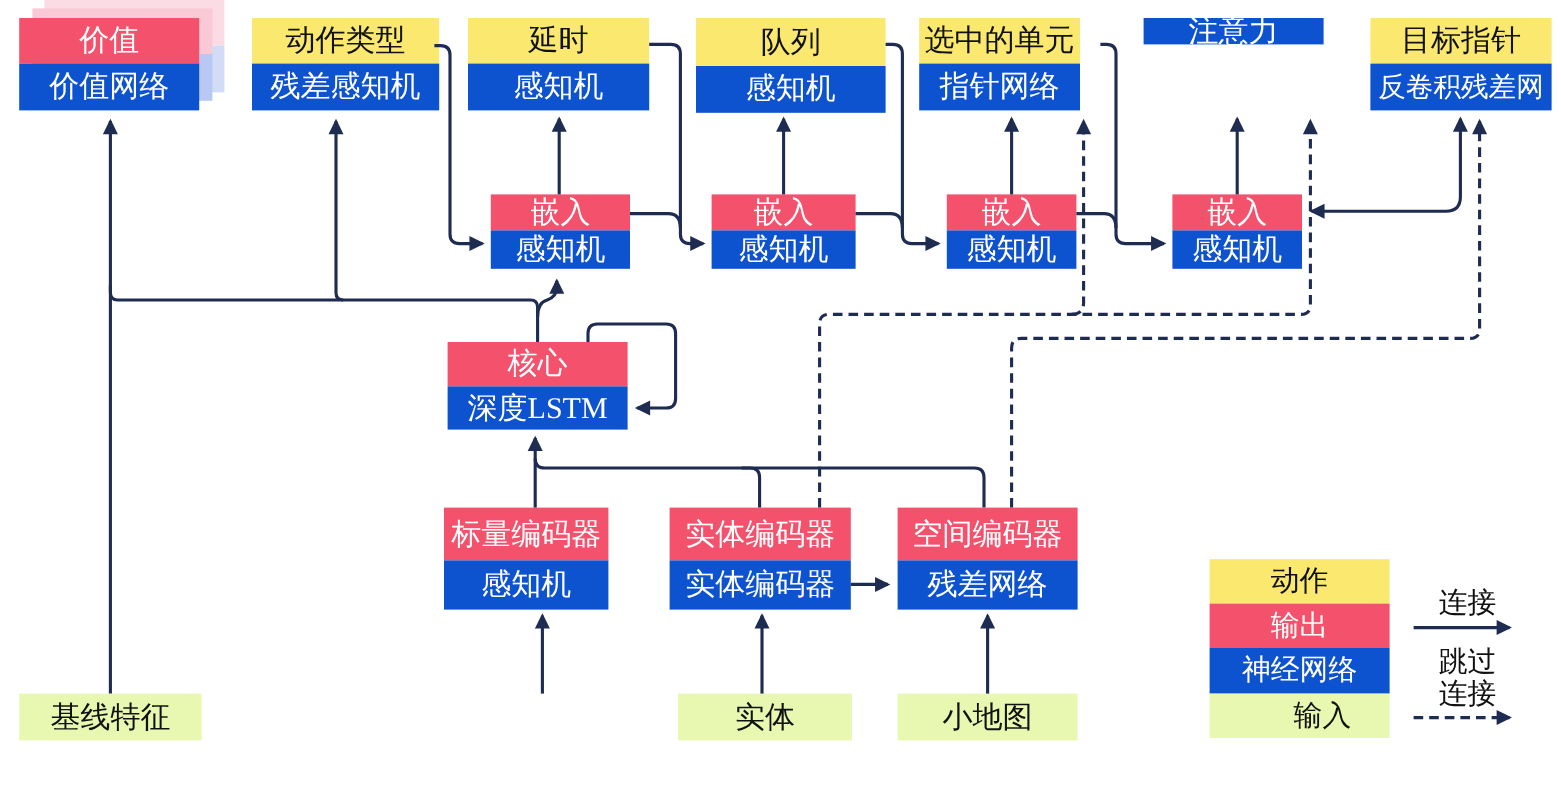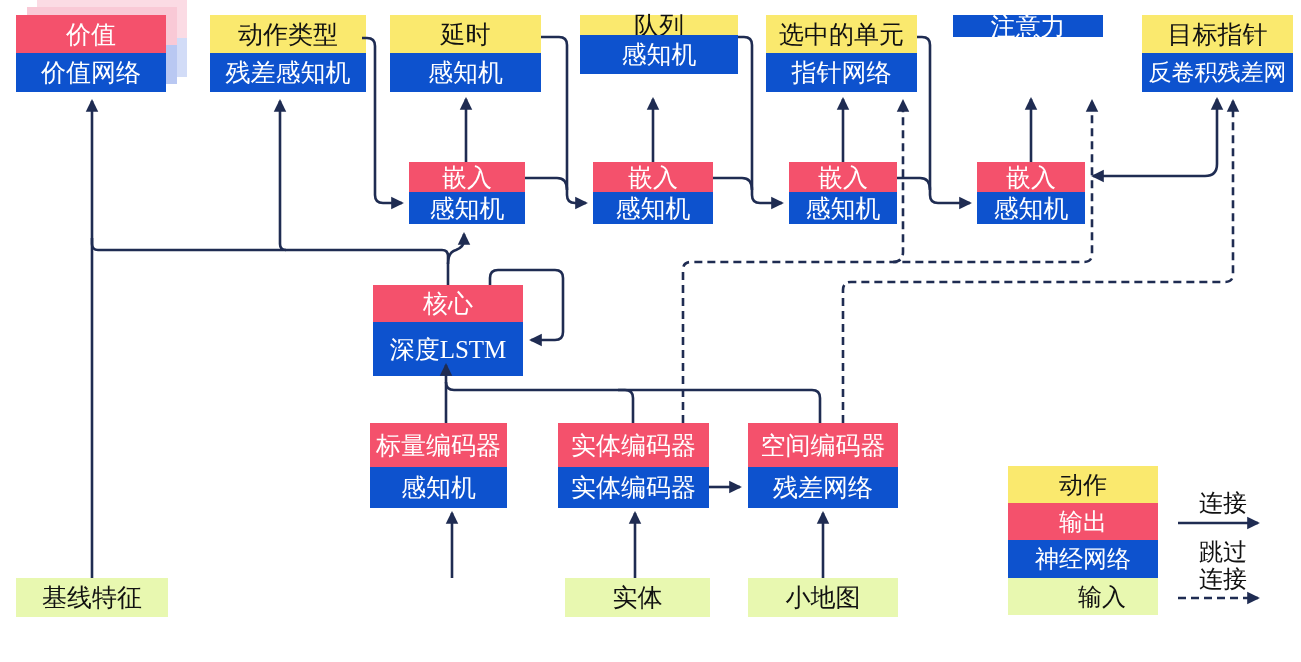--- a/index.html
+++ b/index.html
@@ -48,24 +48,24 @@
   </div>
   <div class="node" style="left:210px;top:15px;width:156px">
     <div class="part action" style="height:38px">动作类型</div>
     <div class="part network" style="height:39px">残差感知机</div>
   </div>
   <div class="node" style="left:390px;top:15px;width:151px">
     <div class="part action" style="height:38px">延时</div>
     <div class="part network" style="height:39px">感知机</div>
   </div>
   <div class="node" style="left:580px;top:15px;width:158px">
-    <div class="part action" style="height:20px">队列</div>
+    <div class="part action" style="height:40px">队列</div>
     <div class="part network" style="height:39px">感知机</div>
   </div>
-  <div class="node" style="left:766px;top:15px;width:151px">
+  <div class="node" style="left:766px;top:15px;width:134px">
     <div class="part action" style="height:38px">选中的单元</div>
     <div class="part network" style="height:39px">指针网络</div>
   </div>
   <div class="node" style="left:953px;top:15px;width:150px">
     <div class="part network" style="height:22px">注意力</div>
   </div>
   <div class="node" style="left:1142px;top:15px;width:151px">
     <div class="part action" style="height:38px">目标指针</div>
     <div class="part network sm" style="height:39px">反卷积残差网</div>
   </div>
@@ -82,21 +82,21 @@
     <div class="part output" style="height:30px">嵌入</div>
     <div class="part network" style="height:32px">感知机</div>
   </div>
   <div class="node" style="left:977px;top:162px;width:108px">
     <div class="part output" style="height:30px">嵌入</div>
     <div class="part network" style="height:32px">感知机</div>
   </div>
 
   <div class="node" style="left:373px;top:285px;width:150px">
     <div class="part output" style="height:37px">核心</div>
-    <div class="part network" style="height:54px">深度LSTM</div>
+    <div class="part network" style="height:36px">深度LSTM</div>
   </div>
 
   <div class="node" style="left:370px;top:423px;width:137px">
     <div class="part output" style="height:44px">标量编码器</div>
     <div class="part network" style="height:41px">感知机</div>
   </div>
   <div class="node" style="left:558px;top:423px;width:151px">
     <div class="part output" style="height:44px">实体编码器</div>
     <div class="part network" style="height:41px">实体编码器</div>
   </div>

